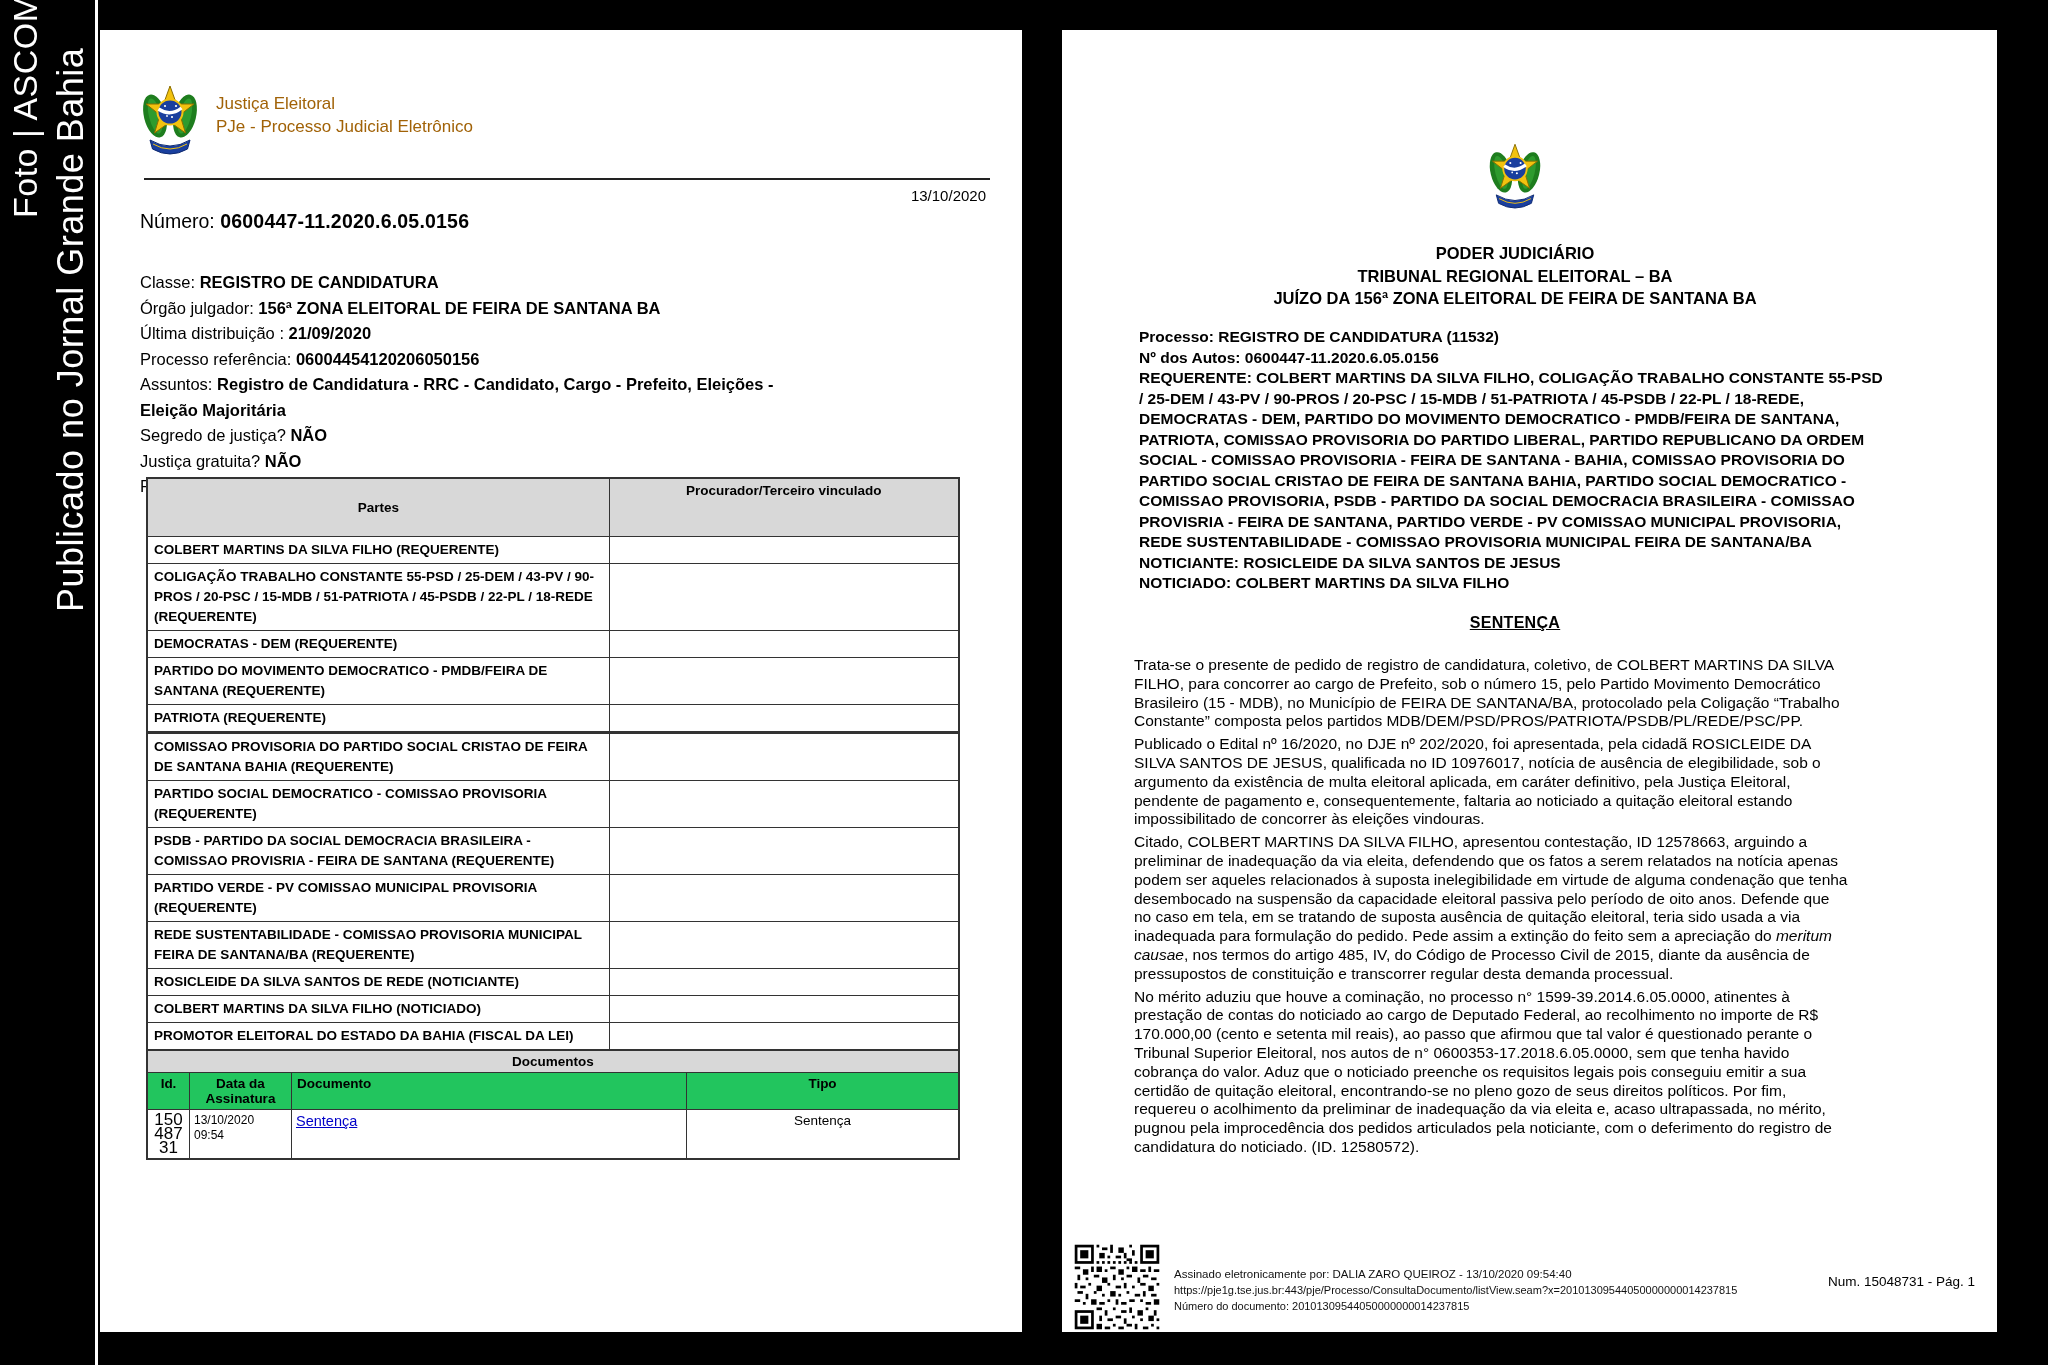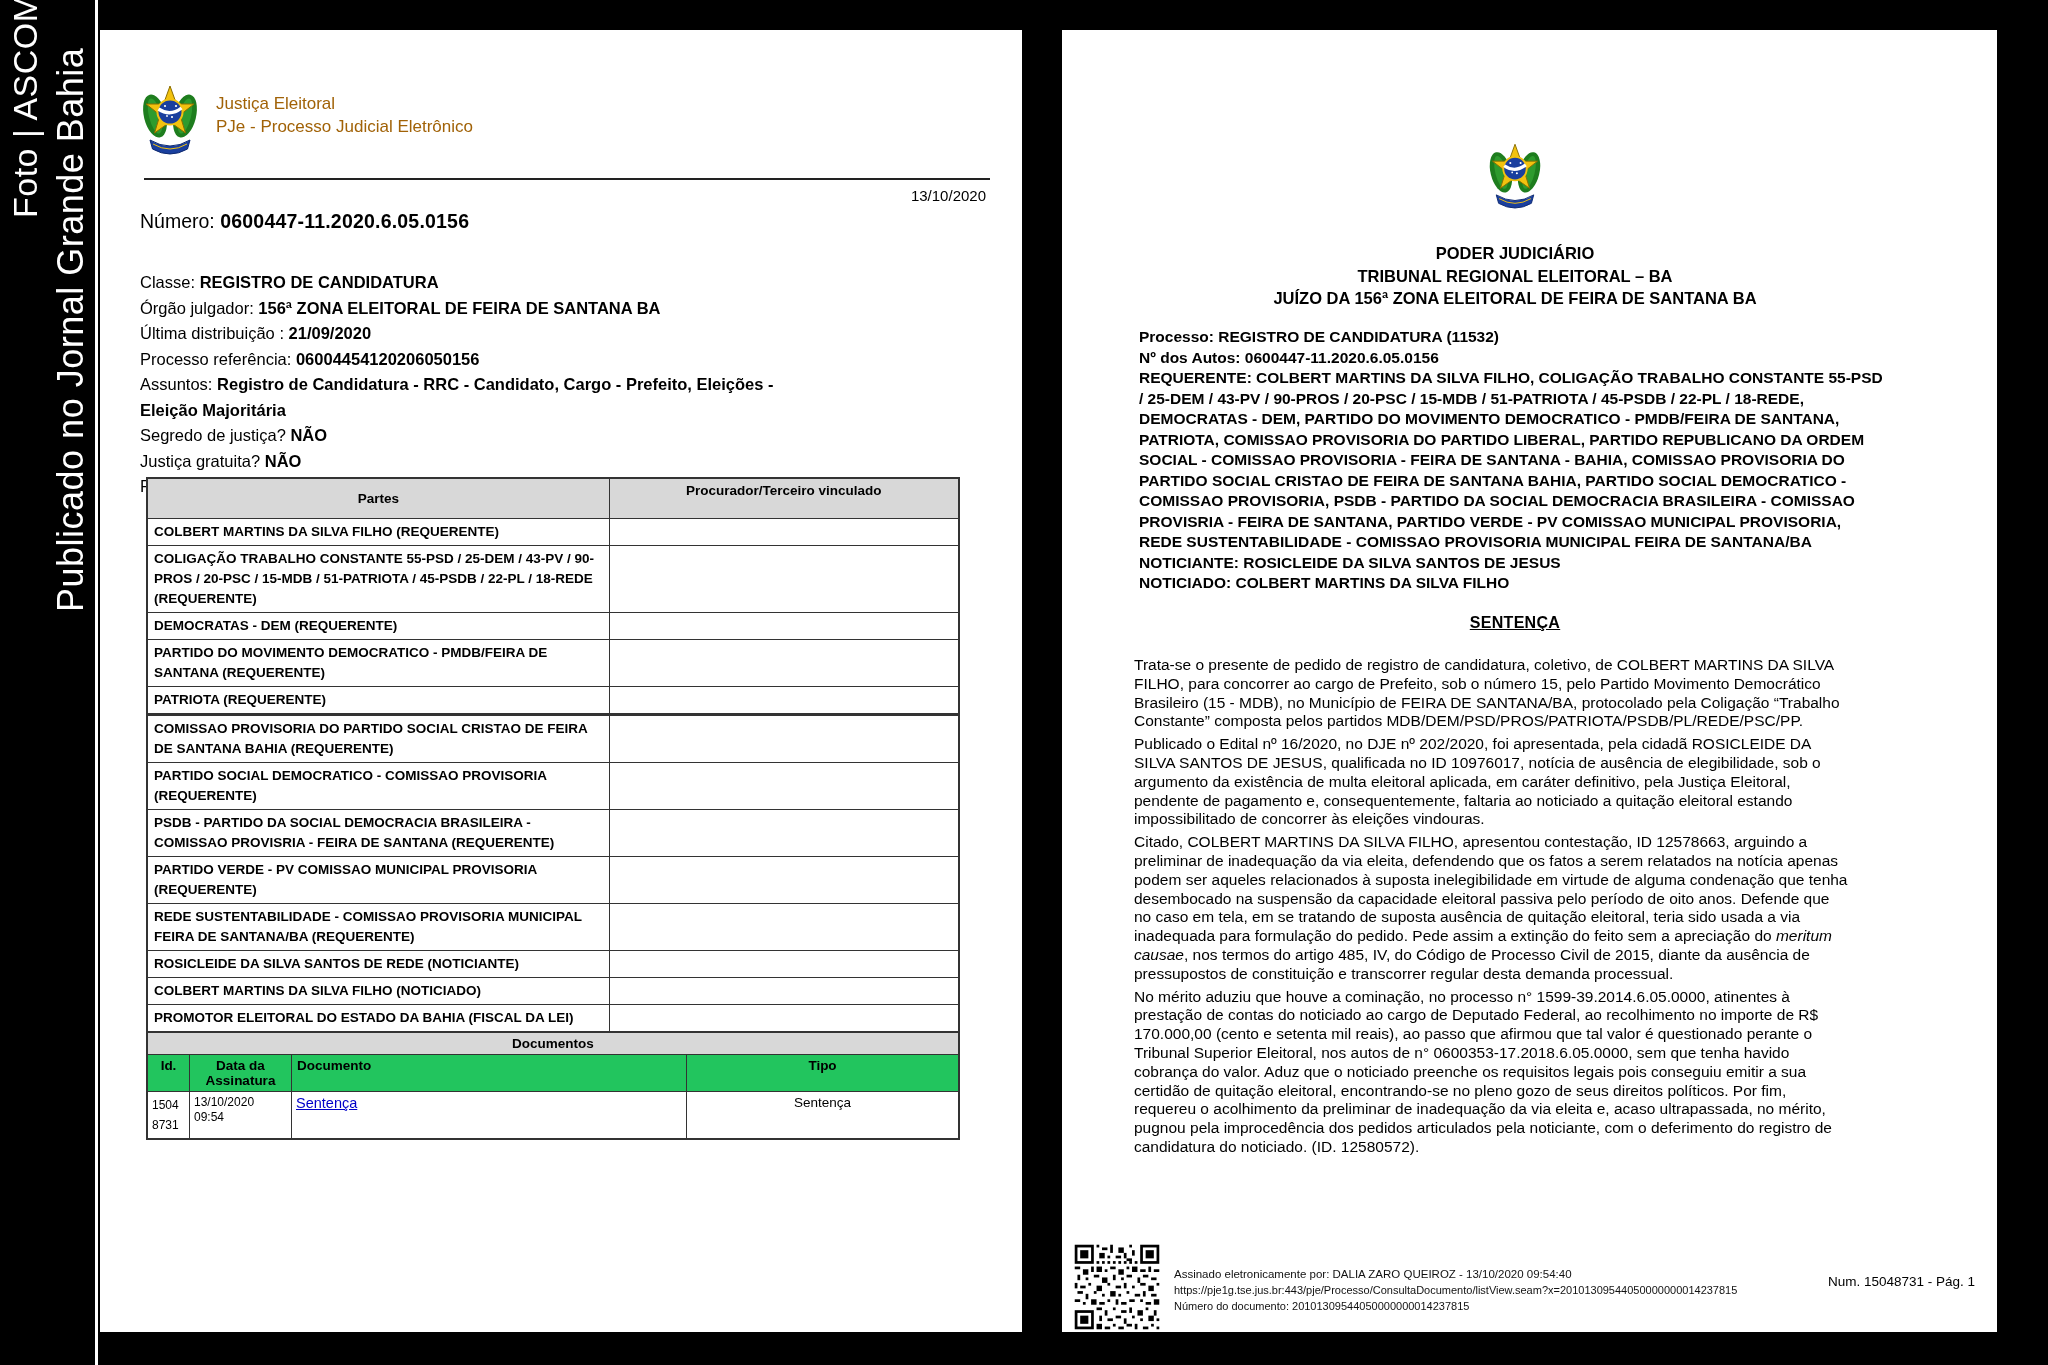--- a/index.html
+++ b/index.html
@@ -24,34 +24,34 @@
   .jl-head{position:absolute;left:116px;top:62px;font-size:17px;line-height:23px;color:#a16207}
   .rule{position:absolute;left:44px;top:148px;width:846px;height:2px;background:#222}
   .pdate{position:absolute;top:157px;right:36px;font-size:15px}
   .numero{position:absolute;left:40px;top:180px;font-size:19.5px}
   .numero b{letter-spacing:.2px}
   .fields{position:absolute;left:40px;top:240px;width:690px;font-size:16.5px;line-height:25.5px}
 
   .tables{position:absolute;left:46px;top:447px;width:814px;font-size:13.5px}
   .ptable{border:2px solid #333;border-bottom:none}
   .phead{display:flex;background:#d8d8d8;font-weight:bold;text-align:center}
-  .phead .c1{width:57%;border-right:1.5px solid #333;padding:12px 2px}
+  .phead .c1{width:57%;border-right:1.5px solid #333;padding:21px 2px}
   .phead .c2{flex:1;padding:4px 2px}
   .prow{display:flex;border-top:1.5px solid #333}
   .prow .parte{width:57%;border-right:1.5px solid #333;font-weight:bold;padding:3px 6px;line-height:20px}
   .prow .proc{flex:1}
 
   .dtable{border:2px solid #333}
   .dtitle{background:#d8d8d8;font-weight:bold;text-align:center;padding:3px;border-bottom:1.5px solid #333}
   .dhead,.drow{display:grid;grid-template-columns:42px 102px 1fr 271px}
   .dhead>div{background:#22c55e;font-weight:bold;padding:3px 5px;border-right:1.5px solid #333}
   .dhead>div:last-child,.drow>div:last-child{border-right:none}
   .dhead .hc{text-align:center}
   .drow>div{border-right:1.5px solid #333;border-top:1.5px solid #333;padding:3px 4px;min-height:42px}
-  .cell-id{font-size:12px;text-align:left;word-break:break-all;line-height:20px}
+  .cell-id{font-size:17px;text-align:center;word-break:break-all;line-height:14px}
   .cell-date{font-size:12px;line-height:15px}
   .doc-link{color:#0000c8;text-decoration:underline;font-size:14.5px;cursor:pointer}
   .cell-tipo{text-align:center;font-size:13.5px}
 
   
   .rp-logo{position:absolute;left:68px;top:110px;width:770px;text-align:center}
   .rp-head{position:absolute;left:68px;top:212px;width:770px;text-align:center;
            font-weight:bold;font-size:16.5px;line-height:22.5px}
   .rp-proc{position:absolute;left:77px;top:297px;width:745px;
            font-weight:bold;font-size:15.5px;line-height:20.5px}

